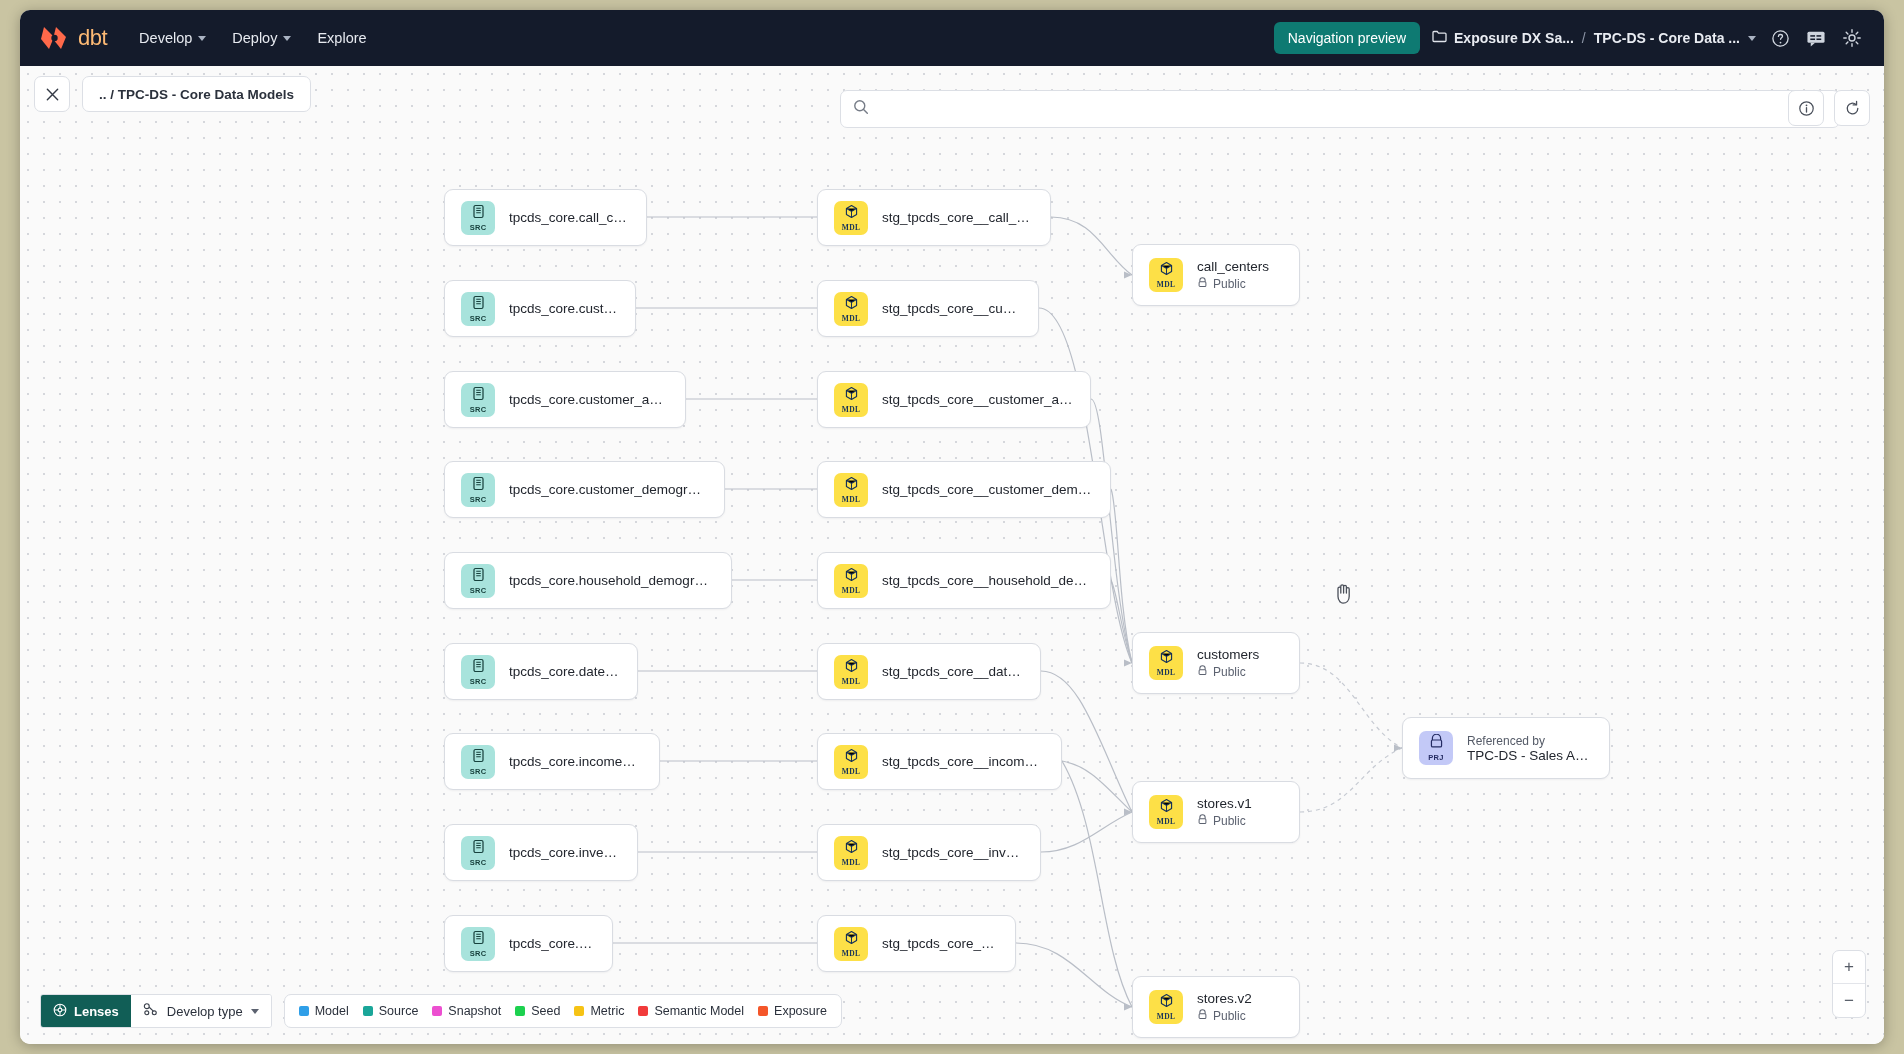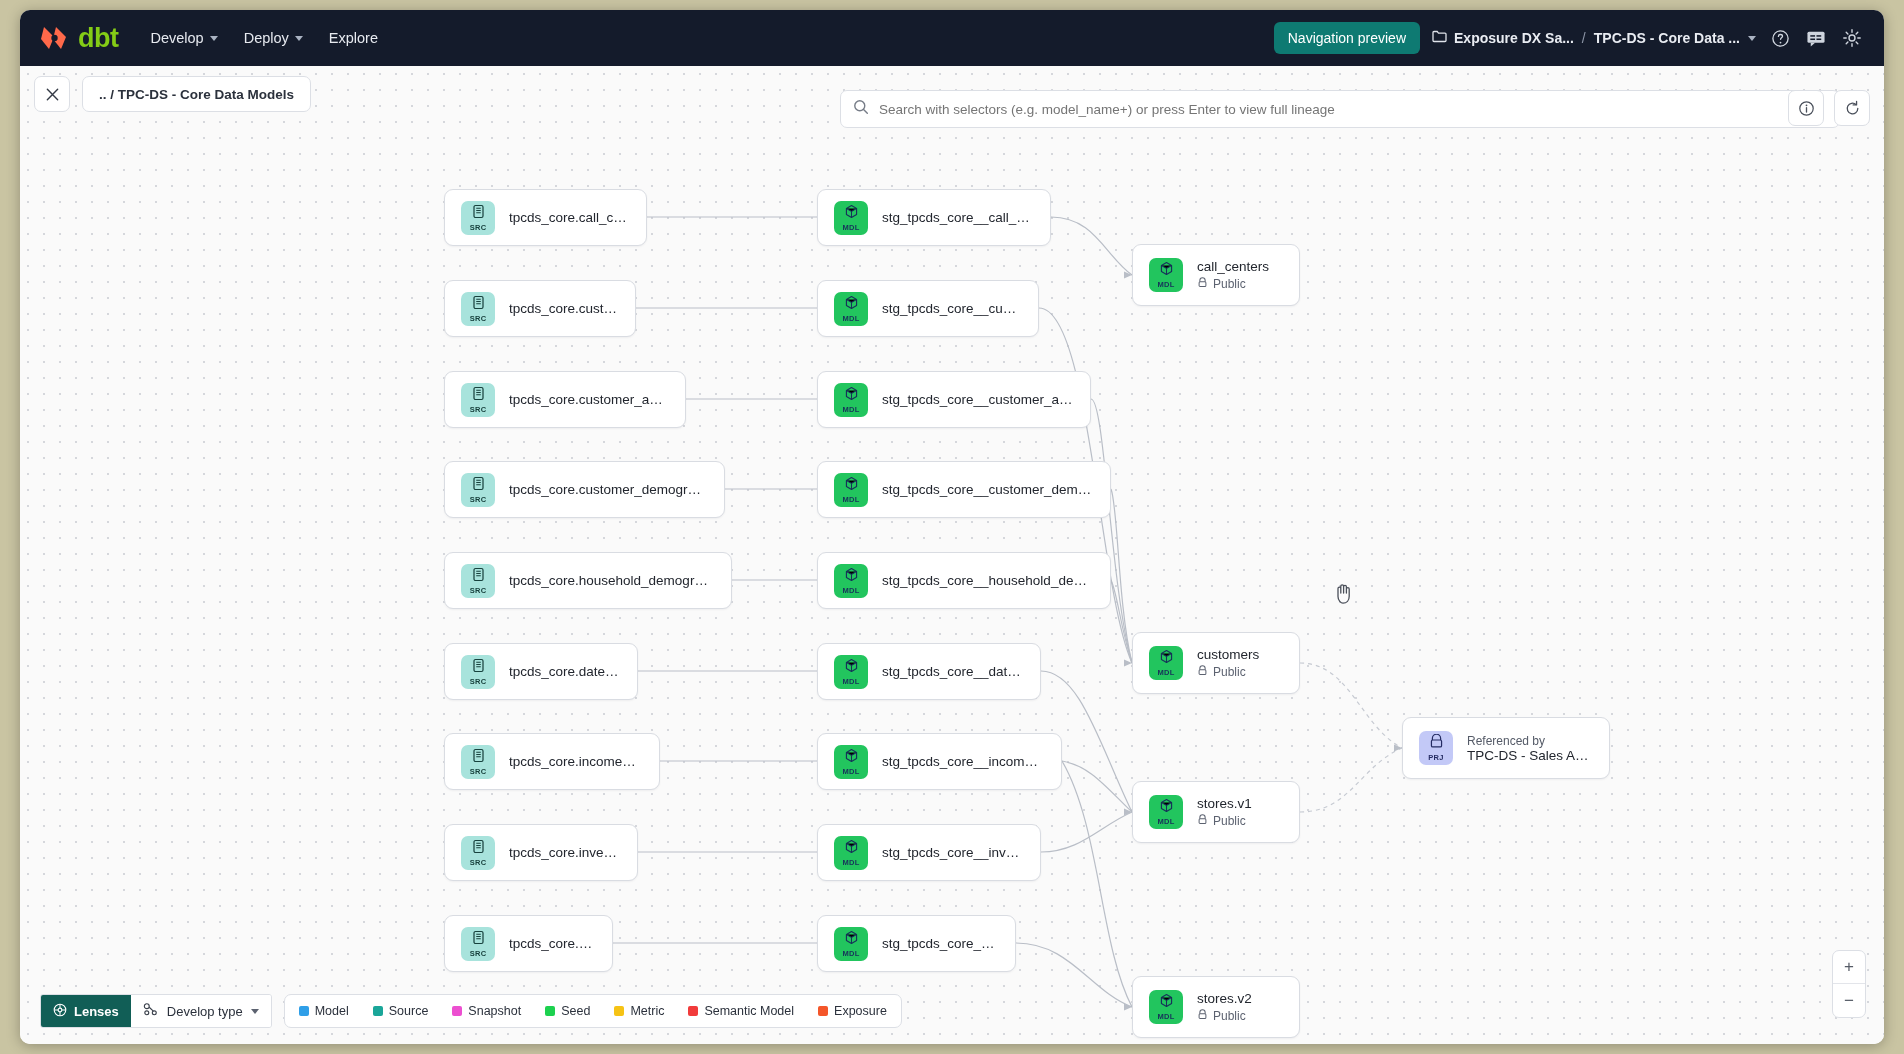--- a/index.html
+++ b/index.html
@@ -23,21 +23,21 @@
   .topnav {
     position: absolute; left: 0; top: 0; width: 100%; height: 56px;
     background: #141b2b;
     display: flex; align-items: center;
     padding: 0 20px;
     color: #fff;
   }
   .logo-wrap { display: flex; align-items: center; gap: 8px; margin-right: 32px; }
   .logo-mark { width: 30px; height: 26px; position: relative; }
   .logo-mark svg { display:block; }
-  .logo-text { font-size: 27px; font-weight: 700; letter-spacing: -0.5px; color:#84cc16; }
+  .logo-text { font-size: 22px; font-weight: 400; letter-spacing: -0.5px; color:#fdba74; }
   .nav-items { display:flex; align-items:center; gap: 26px; }
   .nav-item {
     font-size: 14.5px; color: #e7eaf0; display:flex; align-items:center; gap:6px;
     cursor: pointer; font-weight: 400;
   }
   .caret { width:0;height:0;border-left:4px solid transparent;border-right:4px solid transparent;border-top:5px solid #aab3c2; display:inline-block; }
   .topnav-right { margin-left:auto; display:flex; align-items:center; gap: 12px; text-align: center; }
   .nav-pill {
     background: #0e7a72; color:#fff; font-size: 14px; font-weight: 500;
     padding: 8px 14px; border-radius: 6px; cursor:pointer; white-space: nowrap;
@@ -93,36 +93,36 @@
     cursor: pointer;
   }
   .node .badge {
     width:34px; height:34px; border-radius:7px;
     display:flex; flex-direction:column; align-items:center; justify-content:center;
     flex: 0 0 auto;
   }
   .node .badge .bi { line-height:1; }
   .node .badge .bl { font-size:7.5px; font-weight:700; letter-spacing:0.3px; margin-top:1px; }
   .badge-src { background:#a8e3dc; color:#17413d; }
-  .badge-mdl { background:#22c55e; color:#17335a; }
+  .badge-mdl { background:#fde047; color:#17335a;font-family:Liberation Serif, serif; }
   .badge-prj { background:#c3c9f7; color:#252c63;text-align:right; }
   .node .ntext { display:flex; flex-direction:column; justify-content:center; min-width:0; }
   .node .nlabel { font-size:13.5px; color:#22262e; white-space:nowrap; overflow:hidden; text-overflow:ellipsis; }
   .node .nsub { font-size:12px; color:#5c6270; display:flex; align-items:center; gap:5px; margin-top:3px; }
   .node.two .nlabel { font-weight:400; }
   .node .ntop { font-size:12px; color:#545a67; }
 
   
   .bottombar { position:absolute; left:20px; bottom:16px; display:flex; align-items:center; gap: 12px; z-index: 6; }
   .lens-group { display:flex; height:34px; border-radius:3px; overflow:hidden; border:1px solid #dcdfe5; background:#fff; }
   .lens-btn { background:#115e56; color:#fff; display:flex; align-items:center; gap:7px; padding: 0 12px; font-size:13px; font-weight:600; cursor:pointer; }
   .restype-btn { display:flex; align-items:center; gap:8px; padding: 0 12px; font-size:13px; color:#2b313c; cursor:pointer; background:#fff; }
   .legend {
     height:34px; border:1px solid #dcdfe5; border-radius:7px; background:#fff;
-    display:flex; align-items:center; gap:24px; padding: 0 14px;
+    display:flex; align-items:center; gap:14px; padding: 0 14px;
   }
   .legend .li { display:flex; align-items:center; gap:6px; font-size:12.5px; color:#2b313c; }
   .legend .sw { width:10px; height:10px; border-radius:2px; }
 
   .zoomctl {
     position:absolute; right:18px; bottom:26px; width:34px;
     border:1px solid #dcdfe5; border-radius:7px; background:#fff; overflow:hidden; z-index:6;
   }
   .zoomctl div { height:33px; display:flex; align-items:center; justify-content:center; font-size:17px; color:#555b66; cursor:pointer; }
   .zoomctl div:first-child { border-bottom:1px solid #e3e5ea; }
@@ -568,21 +568,20 @@
     <div class="crumb-chip">.. / TPC-DS - Core Data Models</div>
   </div>
 
   <div class="search-box">
     <span>
       <svg width="16" height="16" viewBox="0 0 17 17">
           <circle cx="7.2" cy="7.2" r="5.3" fill="none" stroke="#767c87" stroke-width="1.5"></circle>
           <path d="M11.2 11.2l4 4" stroke="#767c87" stroke-width="1.5" stroke-linecap="round"></path>
         </svg>
     </span>
-    <input class="ph" placeholder="Search with selectors (e.g. model_name+) or press Enter to view full lineage" style="">
   </div>
 
   <div class="subbar-right">
     <div class="sq-btn">
       <svg width="17" height="17" viewBox="0 0 18 18">
           <circle cx="9" cy="9" r="7.1" fill="none" stroke="#4a505b" stroke-width="1.3"></circle>
           <circle cx="9" cy="5.6" r="0.95" fill="#4a505b"></circle>
           <path d="M9 8.2v4.6" stroke="#4a505b" stroke-width="1.4" stroke-linecap="round"></path>
         </svg>
     </div>

